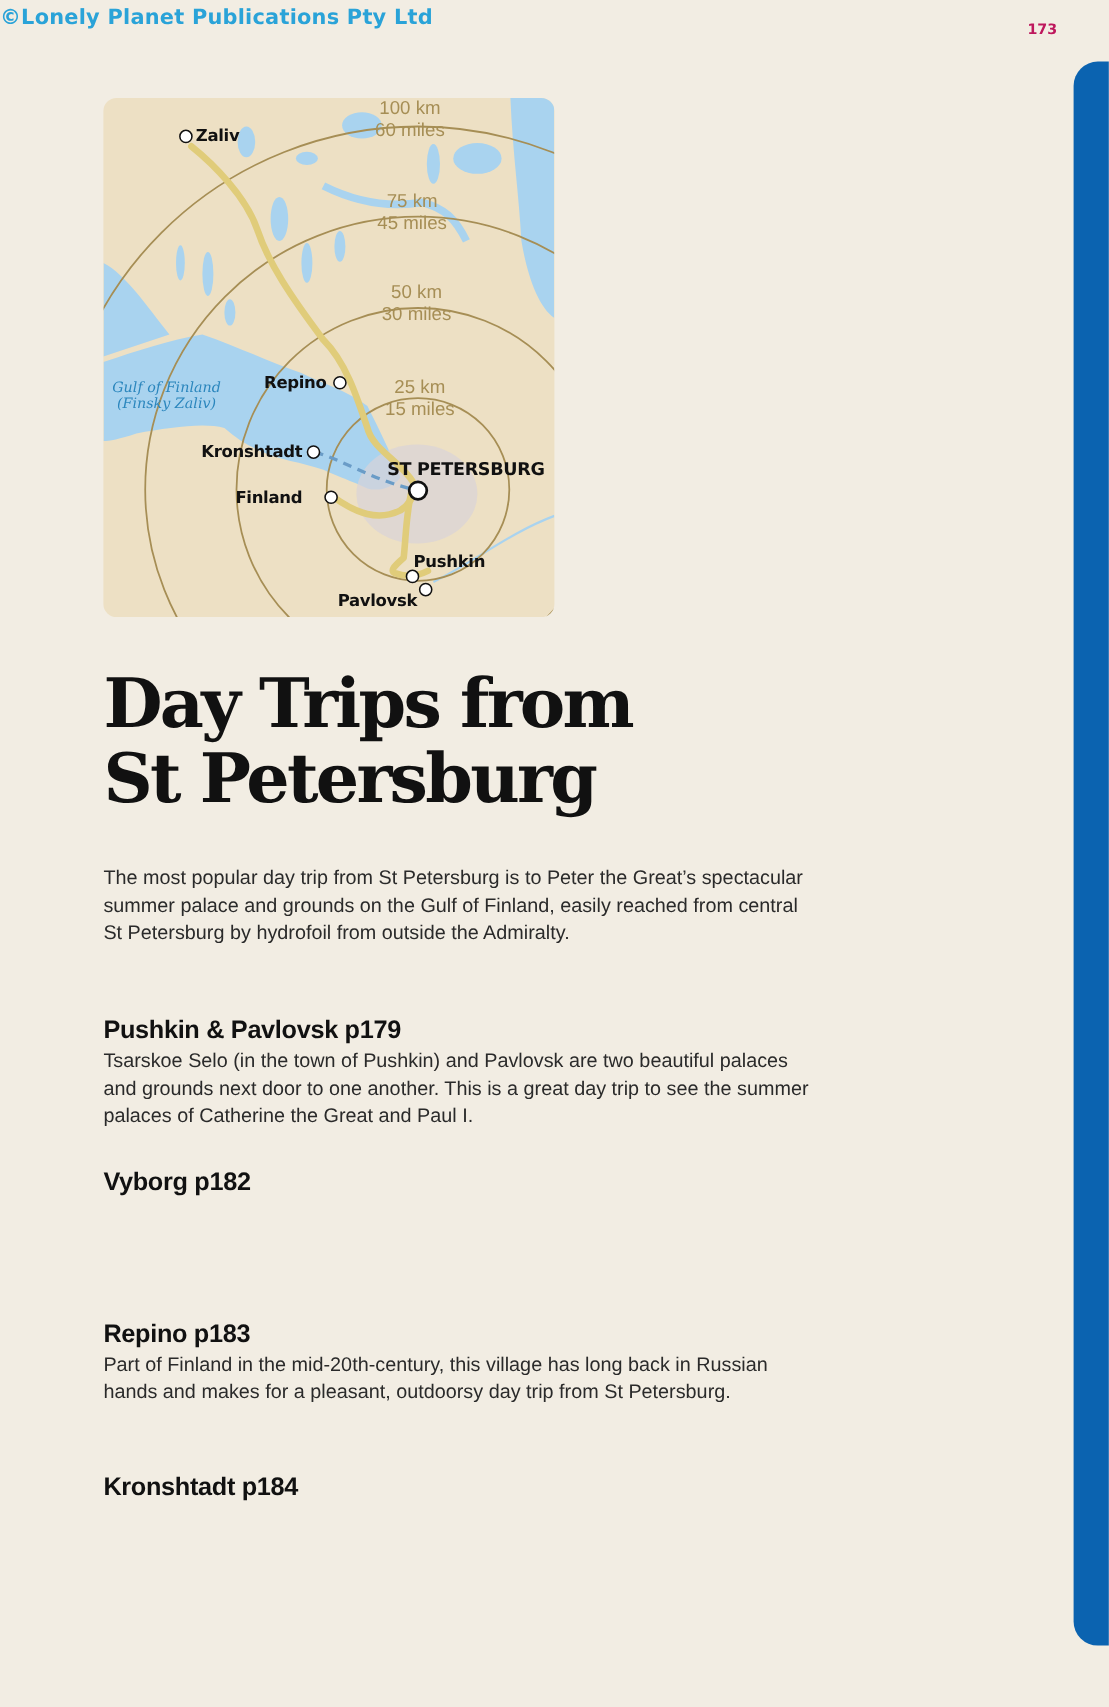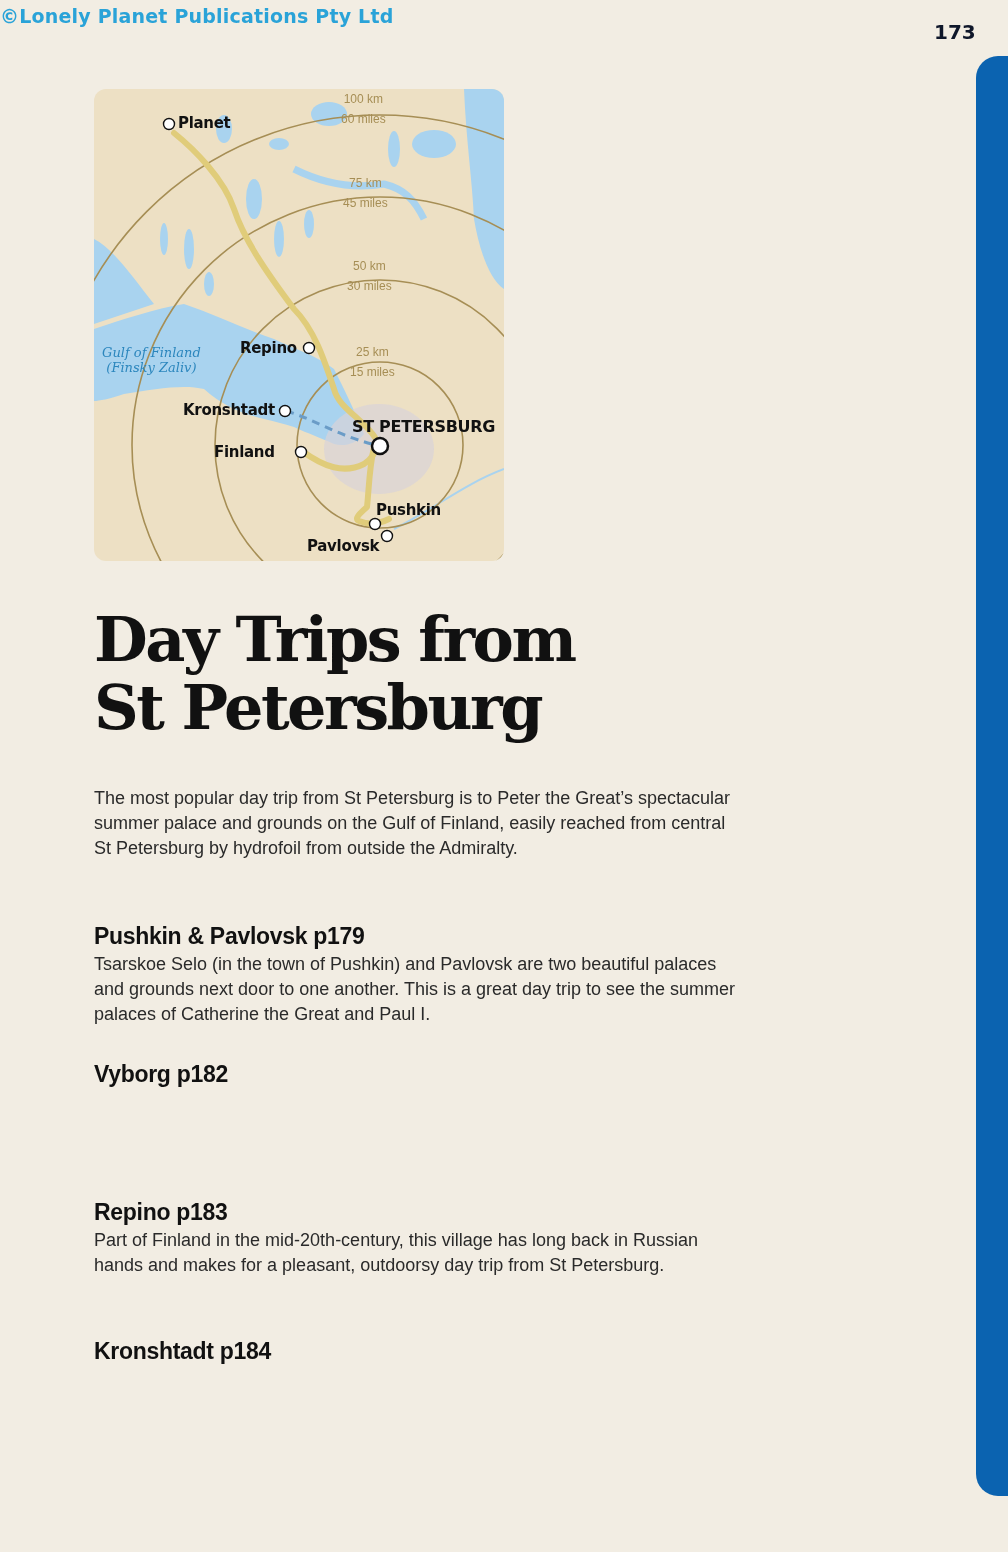--- a/index.html
+++ b/index.html
@@ -9,37 +9,37 @@
     font-family:"Liberation Sans", sans-serif;
     color:#1a1a1a;
   }
   .copyright {
     position:absolute; top:5px; left:0; width:1008px; text-align:left;
     font-family:"DejaVu Sans", sans-serif; font-weight:bold; font-size:19px;
     color:#2aa3d8; letter-spacing:0.2px;
   }
   .page-number {
     position:absolute; top:20px; left:934px;
-    font-family:"DejaVu Sans", sans-serif; font-weight:bold; font-size:20px; color:#0f172a;
+    font-family:"DejaVu Sans", sans-serif; font-weight:bold; font-size:13px; color:#be185d;
   }
   .side-tab {
     position:absolute; left:976px; top:56px; width:40px; height:1440px;
     background:#0b63b0; border-radius:22px 0 0 22px;
   }
   .map {
     position:absolute; left:94px; top:89px; width:410px; height:472px;
     border-radius:12px; overflow:hidden; background:#ede0c4;
   }
   .map svg { position:absolute; left:0; top:0; }
   .map-label {
     position:absolute; font-family:"DejaVu Sans", sans-serif; font-weight:bold;
     font-size:15px; color:#111; white-space:nowrap; letter-spacing:-0.3px;
   }
   .ring-label {
-    position:absolute; font-family:"Liberation Sans", sans-serif; font-size:12px;
+    position:absolute; font-family:"Liberation Sans", sans-serif; font-size:17px;
     color:#a68e55; white-space:nowrap; text-align:center; line-height:20px;
   }
   .water-label {
     position:absolute; font-family:"DejaVu Serif", serif; font-style:italic;
     font-size:13px; color:#2b86bd; text-align:center; line-height:15px;
   }
   .title {
     position:absolute; left:94px; top:606px; margin:0;
     font-family:"DejaVu Serif", serif; font-weight:bold; font-size:62px;
     line-height:68px; letter-spacing:-2.5px; color:#111;
@@ -127,21 +127,21 @@
   <div class="ring-label" style="left:256px; top:253px;">
     <div>25 km</div>
     <div>15 miles</div>
   </div>
 
   <div class="water-label" style="left:8px; top:256px;">
     <div>Gulf of Finland</div>
     <div>(Finsky Zaliv)</div>
   </div>
 
-  <div class="map-label" style="left:84px; top:25px;">Planet</div>
+  <div class="map-label" style="left:84px; top:25px;">Zaliv</div>
   <div class="map-label" style="left:146px; top:250px;">Repino</div>
   <div class="map-label" style="left:89px; top:312px;">Kronshtadt</div>
   <div class="map-label" style="left:258px; top:328px; font-size:16px;">ST PETERSBURG</div>
   <div class="map-label" style="left:120px; top:354px;">Finland</div>
   <div class="map-label" style="left:282px; top:412px;text-align:center;">Pushkin</div>
   <div class="map-label" style="left:213px; top:448px;">Pavlovsk</div>
 </div>
 
 <h1 class="title">
   <div>Day Trips from</div>

